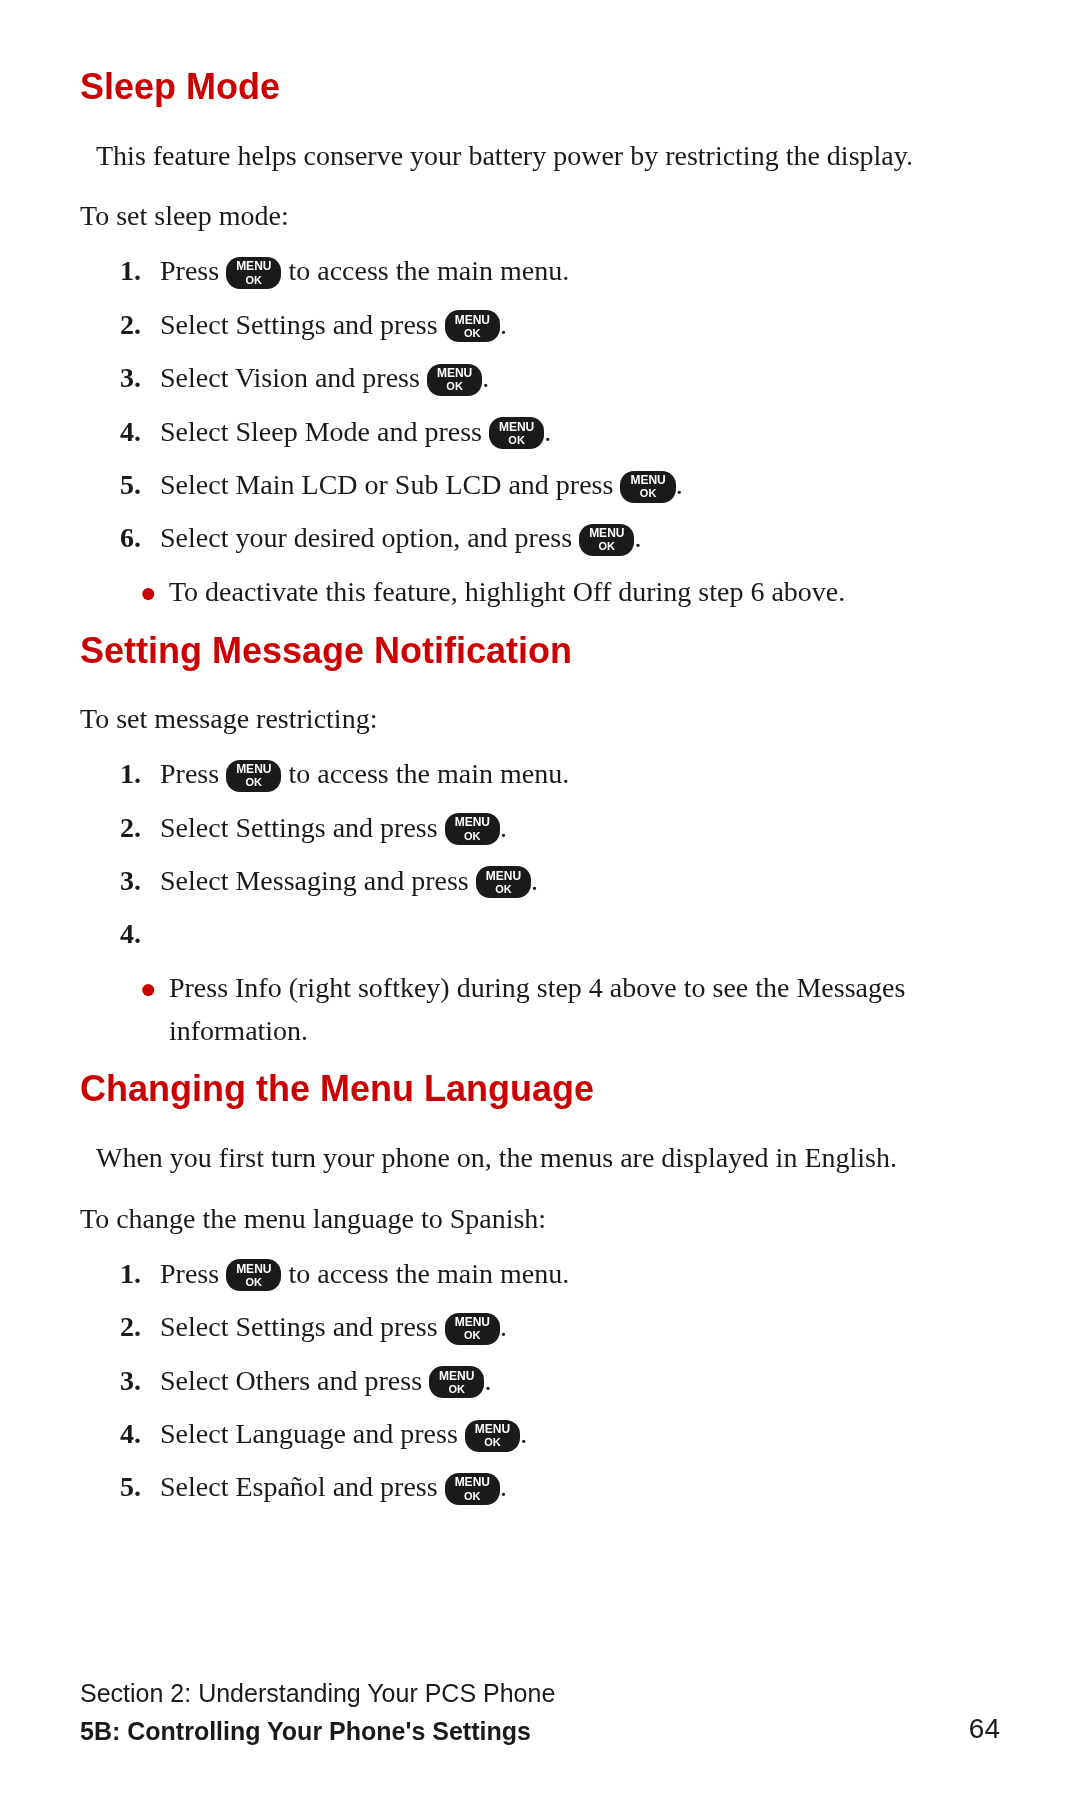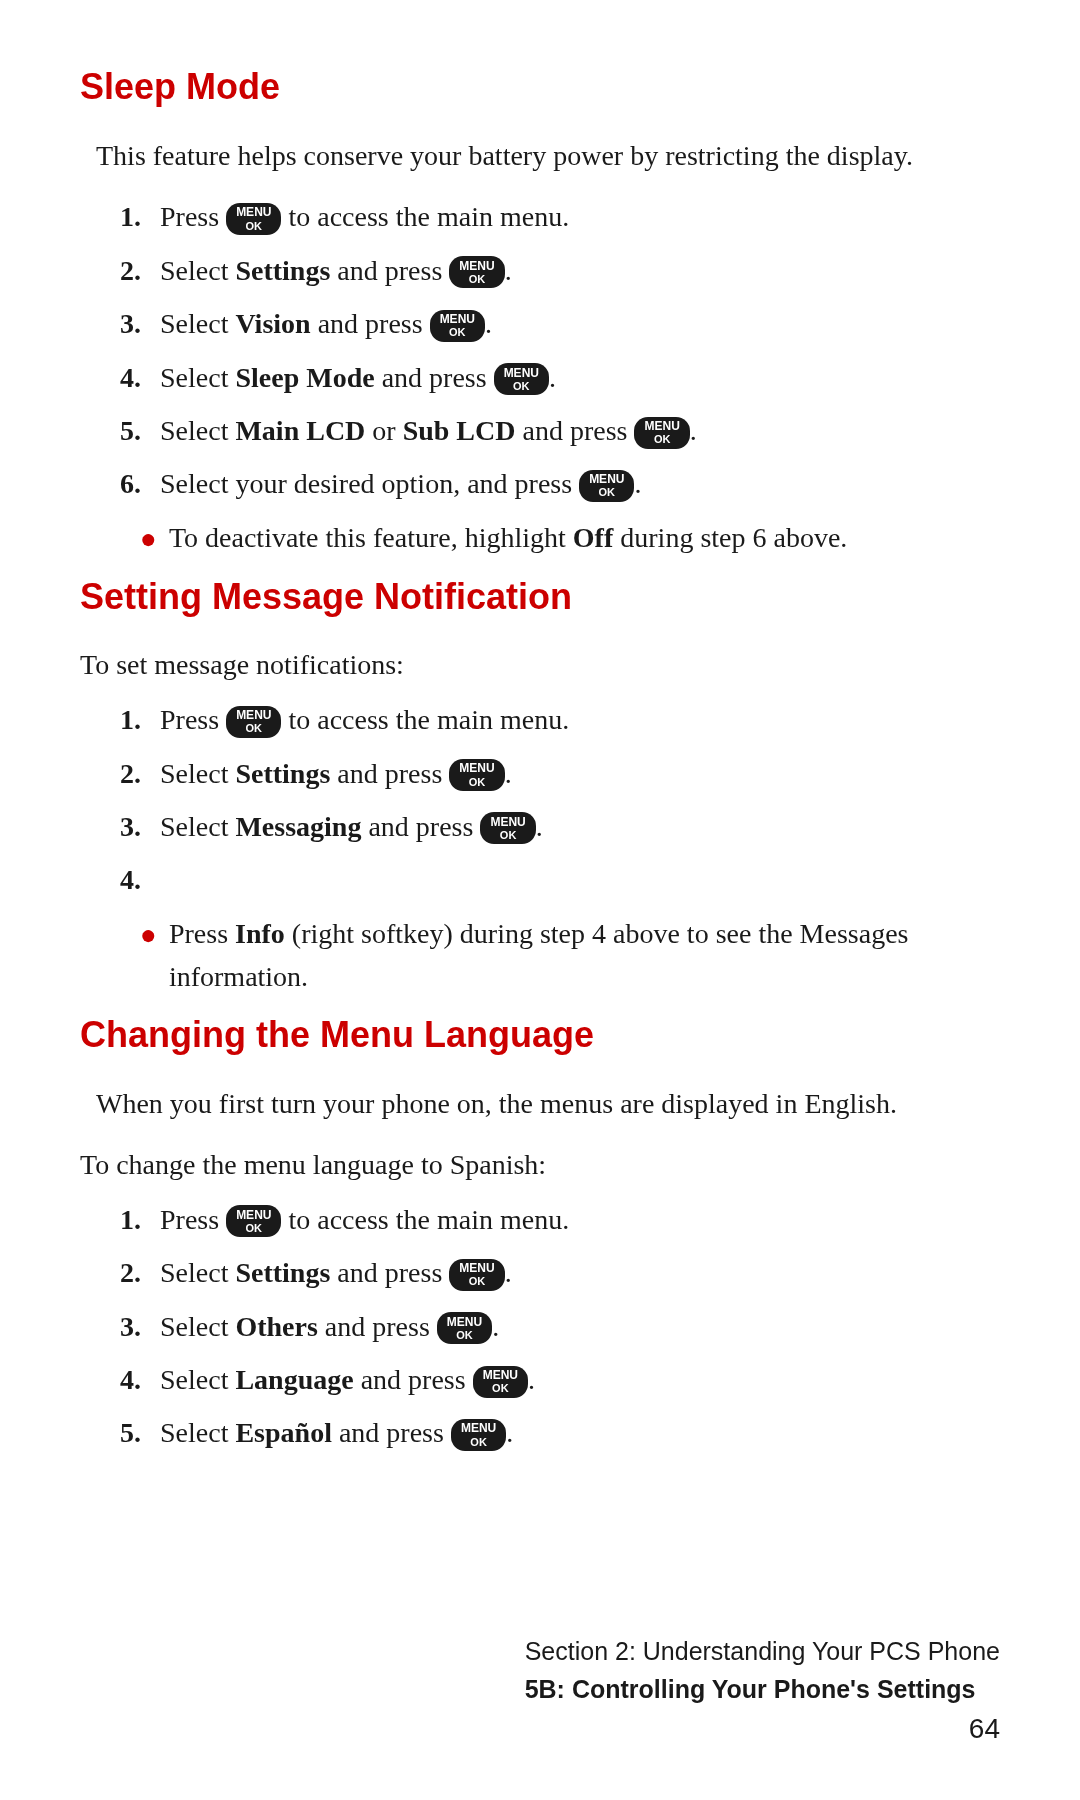--- a/index.html
+++ b/index.html
@@ -61,21 +61,21 @@
       font-weight: bold;
       min-width: 40px;
       display: inline-block;
     }
 
     .step-content {
       display: inline;
     }
 
     .bold {
-      font-weight: bold;
+      font-weight: normal;
     }
 
     .menu-btn-wrap {
       display: inline-flex;
       flex-direction: column;
       align-items: center;
       justify-content: center;
       background: #1a1a1a;
       color: #ffffff;
       border-radius: 14px;
@@ -130,21 +130,20 @@
       margin-top: auto;
       padding-top: 40px;
       border-top: none;
       display: flex;
       justify-content: space-between;
       align-items: flex-end;
       position: absolute;
       bottom: 50px;
       left: 80px;
       right: 80px;
-      flex-direction: column;
     }
 
     .footer-left {
       font-size: 25px;
       color: #1a1a1a;
       font-family: Arial, Helvetica, sans-serif;
     }
 
     .footer-left .footer-line2 {
       font-weight: bold;
@@ -162,20 +161,21 @@
       margin-top: 10px;
     }
   </style>
 </head>
 <body>
 
 <div>
   <h2 class="section-title">Sleep Mode</h2>
 
   <p class="body-text">This feature helps conserve your battery power by restricting the display.</p>
+  <p class="intro-label">To set sleep mode:</p>
 
   <ol class="steps-list">
     <li>
       <span class="step-num">1.</span>
       <span class="step-content">Press <span class="menu-btn-wrap">
             <span class="top-line">MENU</span>
             <span class="bottom-line">OK</span>
           </span> to access the main menu.</span>
     </li>
     <li>
@@ -219,21 +219,21 @@
     <li>
       <span class="bullet-dot">●</span>
       <span>To deactivate this feature, highlight <span class="bold">Off</span> during step 6 above.</span>
     </li>
   </ul>
 </div>
 
 <div class="section-gap">
   <h2 class="section-title">Setting Message Notification</h2>
 
-  <p class="intro-label">To set message notifications:</p>
+  <p class="intro-label">To set message restricting:</p>
 
   <ol class="steps-list">
     <li>
       <span class="step-num">1.</span>
       <span class="step-content">Press <span class="menu-btn-wrap">
             <span class="top-line">MENU</span>
             <span class="bottom-line">OK</span>
           </span> to access the main menu.</span>
     </li>
     <li>

